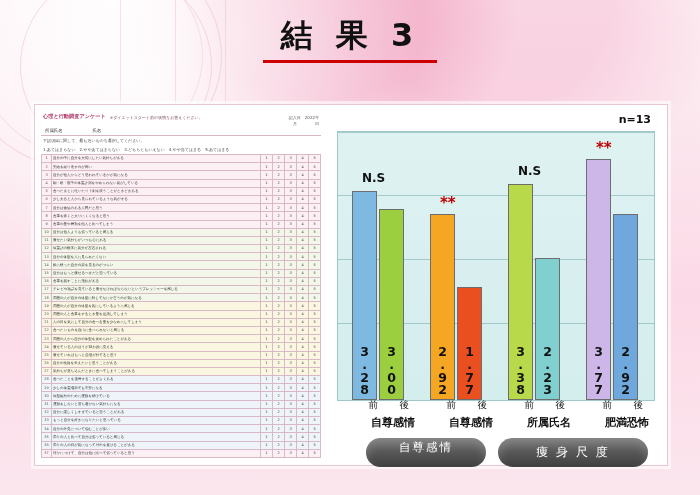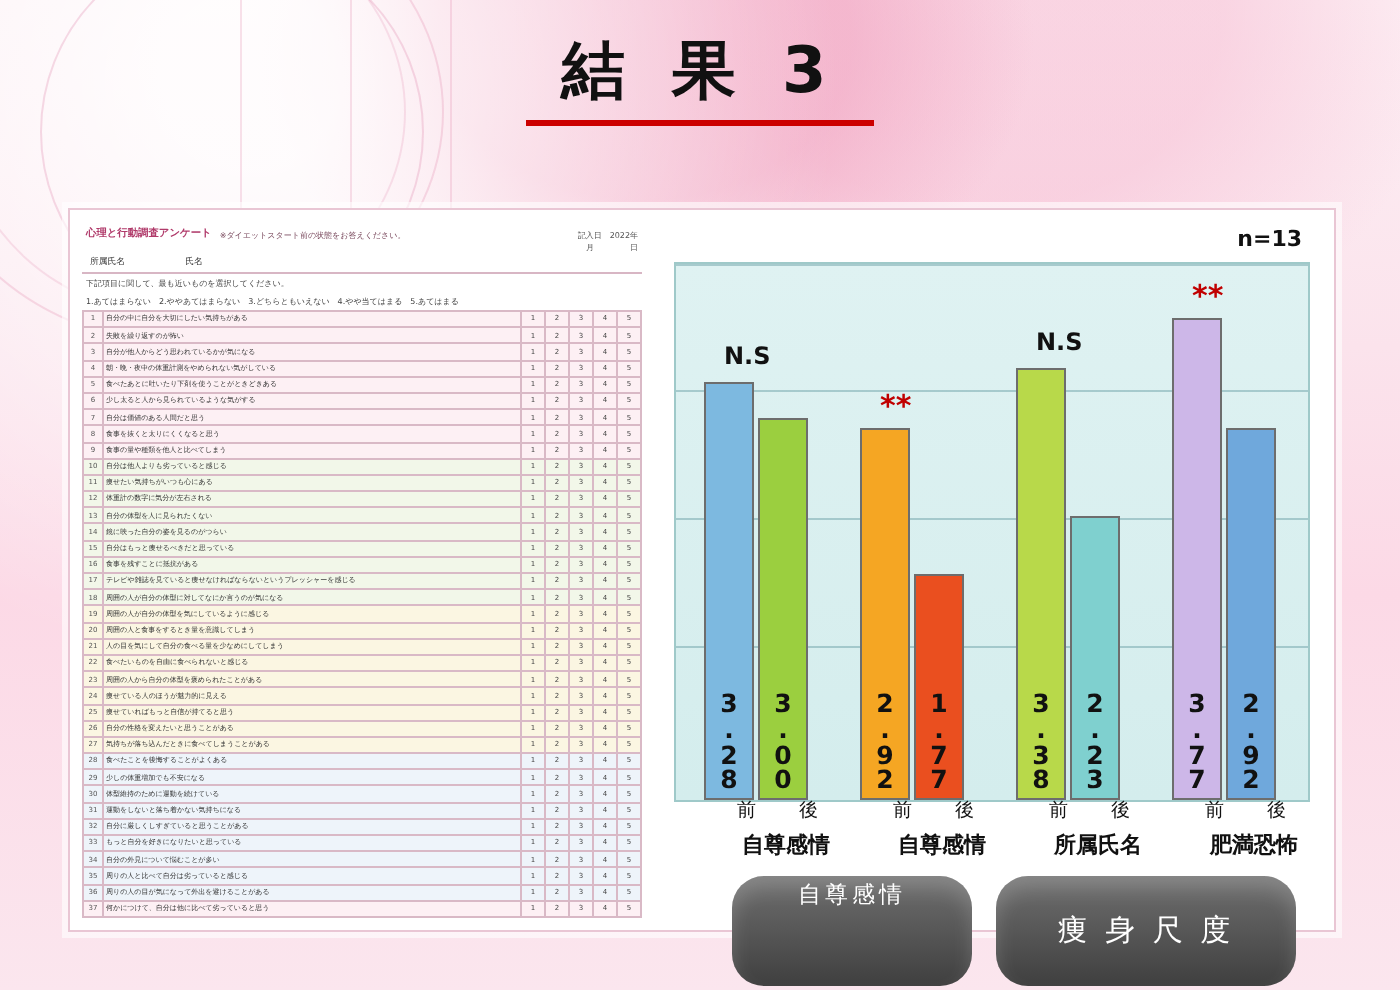--- a/index.html
+++ b/index.html
@@ -64,21 +64,21 @@
   .sig{position:absolute;font-weight:bold;font-size:12px;color:#111;}
   .sig.star{color:#c00000;font-size:15px;}
   .xaxis{position:absolute;left:8px;top:286px;width:316px;}
   .xrow{display:flex;}
   .xcell{text-align:right;font-size:9.5px;color:#111;}
   .xcell .pair{letter-spacing:6px;}
   .grpname{margin-top:3px;font-size:11px;font-weight:bold;color:#111;}
 
   
   .pills{position:absolute;left:366px;top:438px;width:300px;display:flex;gap:12px;}
-  .pill{border-radius:16px;padding:18px 0;text-align:center;color:#fff;font-size:15px;letter-spacing:2px;
+  .pill{border-radius:16px;padding:6px 0;text-align:center;color:#fff;font-size:12px;letter-spacing:2px;
      box-shadow:inset 0 6px 10px rgba(255,255,255,.18);}
   .pill.a{width:120px;background:linear-gradient(180deg,#6f6f6f,#3f3f3f);line-height:1.15;font-size:11.5px;padding:3px 0;}
   .pill.b{width:150px;background:linear-gradient(180deg,#6f6f6f,#3f3f3f);}
 </style>
 </head>
 <body>
 
 <div class="slide">
   <div class="globe"></div>
   <div class="globe2"></div>

